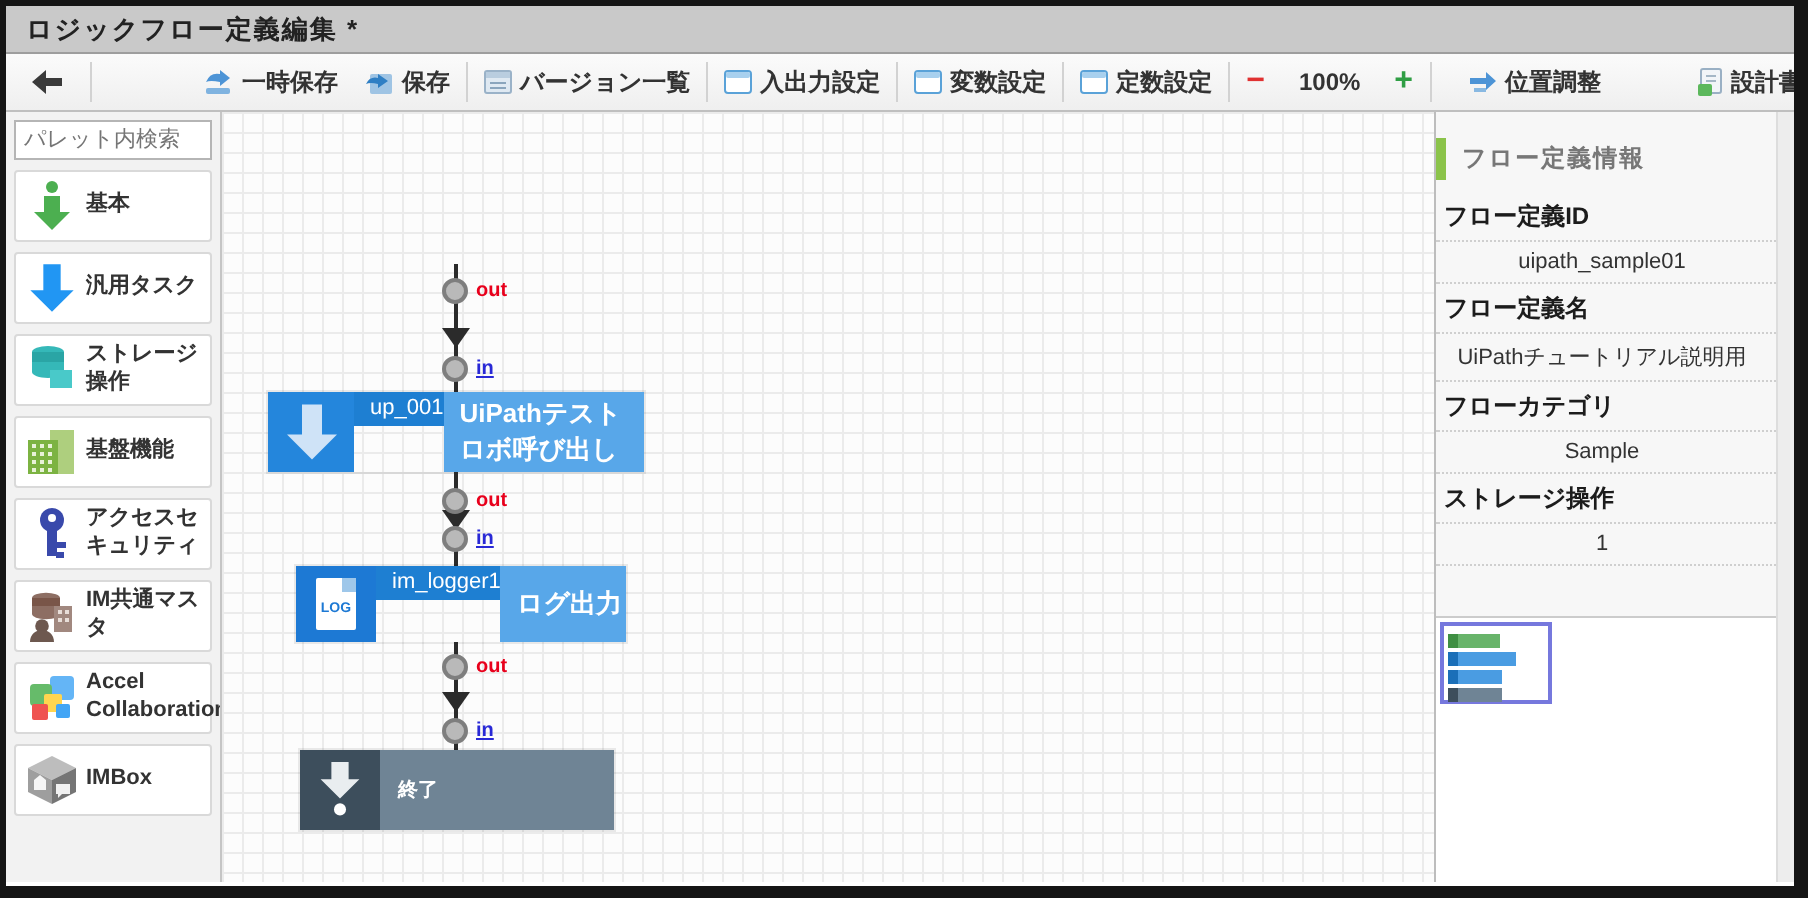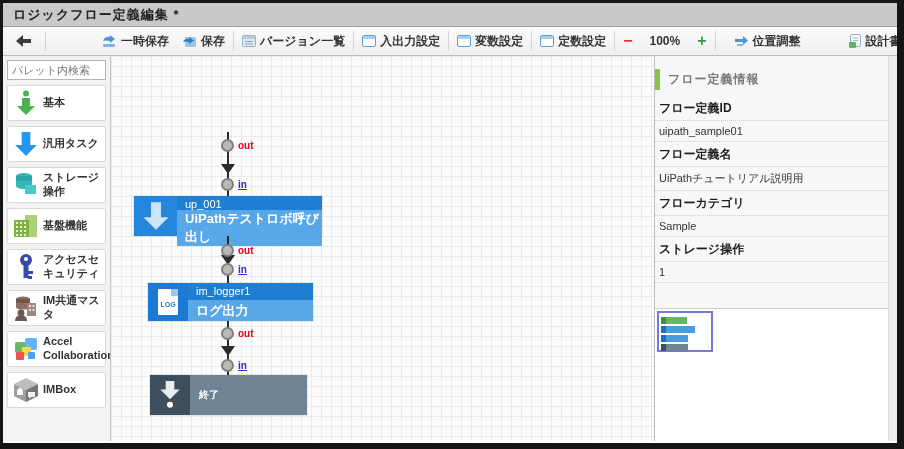--- a/index.html
+++ b/index.html
@@ -34,21 +34,21 @@
   .canvas { flex:1; position:relative; background:#fcfcfc;
             background-image:linear-gradient(#ebebeb 1px,transparent 1px),
                              linear-gradient(90deg,#ebebeb 1px,transparent 1px);
             background-size:10px 10px; overflow:hidden; }
   .node { position:absolute; display:flex; color:#fff; box-shadow:0 0 0 1px rgba(0,0,0,.08); }
   .node .nicon { flex:none; display:flex; align-items:center; justify-content:center; }
   .node-start .nicon { width:40px; background:#48a24c; }
   .node-start .nbody { flex:1; background:#68b46a; display:flex; align-items:center;
                        padding-left:9px; font-size:14px; font-weight:bold; }
   .node-task .nicon { width:43px; background:#2486dc; }
-  .node-task .ncol { flex:1; display:flex; flex-direction:column; }
+  .node-task .ncol { flex:1; display:flex; }
   .node-task .nname { height:17px; background:#1e7fd2; font-size:11px; padding:2px 0 0 8px; }
   .node-task .nlabel { flex:1; background:#58a7e9; font-size:13px; font-weight:bold;
                        display:flex; align-items:center; padding-left:8px; }
   .node-logger .nicon { width:40px; background:#1d79d4; }
   .node-end .nicon { width:40px; background:#3d4e5c; }
   .node-end .nbody { flex:1; background:#6f8495; display:flex; align-items:center;
                      padding-left:9px; font-size:10px; font-weight:bold; }
   .doc { width:20px; height:26px; background:#fff; border-radius:1px; position:relative;
          display:flex; align-items:flex-end; justify-content:center; }
   .doc::after { content:""; position:absolute; top:0; right:0; border-style:solid;
@@ -57,29 +57,29 @@
   .cline { position:absolute; width:2px; background:#2b2b2b; left:116px; }
   .carrow { position:absolute; left:110px; width:0; height:0;
             border-left:7px solid transparent; border-right:7px solid transparent;
             border-top:10px solid #2b2b2b; }
   .cport { position:absolute; left:110px; width:13px; height:13px; border-radius:50%;
            background:#b9b9b9; border:2px solid #7e7e7e; }
   .plabel { position:absolute; left:127px; font-size:10px; font-weight:bold; }
   .plabel.out { color:#e8001c; }
   .plabel.in { color:#2929d6;text-decoration:underline; }
   
-  .panel { width:243px; flex:none; border-left:1px solid #bdbdbd; background:#f7f7f7;
+  .panel { width:180px; flex:none; border-left:1px solid #bdbdbd; background:#f7f7f7;
            position:relative; }
   .panel-inner { padding-right:9px; }
   .panel-header { margin:13px 0 6px 0; padding:2px 0 2px 8px; border-left:5px solid #8bc34a;
                   font-size:12px; color:#777; font-weight:bold; letter-spacing:1px; }
   .field-label { font-size:12px; font-weight:bold; color:#1c1c1c; padding:4px 8px 3px 4px;
                  border-bottom:1px dotted #cfcfcf; }
   .field-value { font-size:11px; color:#333; padding:4px 8px 4px 4px;
-                 border-bottom:1px dotted #cfcfcf; min-height:20px; }
+                 border-bottom:1px dotted #cfcfcf; min-height:20px;text-align:center; }
   .field-value.empty { border-bottom:none; min-height:36px; }
   .minimap { position:absolute; left:0; right:9px; bottom:0; height:133px; background:#fff;
              border-top:1px solid #cccccc; }
   .viewport { position:absolute; left:2px; top:2px; width:56px; height:41px;
               border:2px solid #7678dd; background:#fff; }
   .mbar { position:absolute; height:7px; display:flex; }
   .mbar .mi { width:5px; height:7px; }
   .vscroll { position:absolute; right:0; top:0; bottom:0; width:9px; background:#ededed;
              border-left:1px solid #dddddd; }
   

